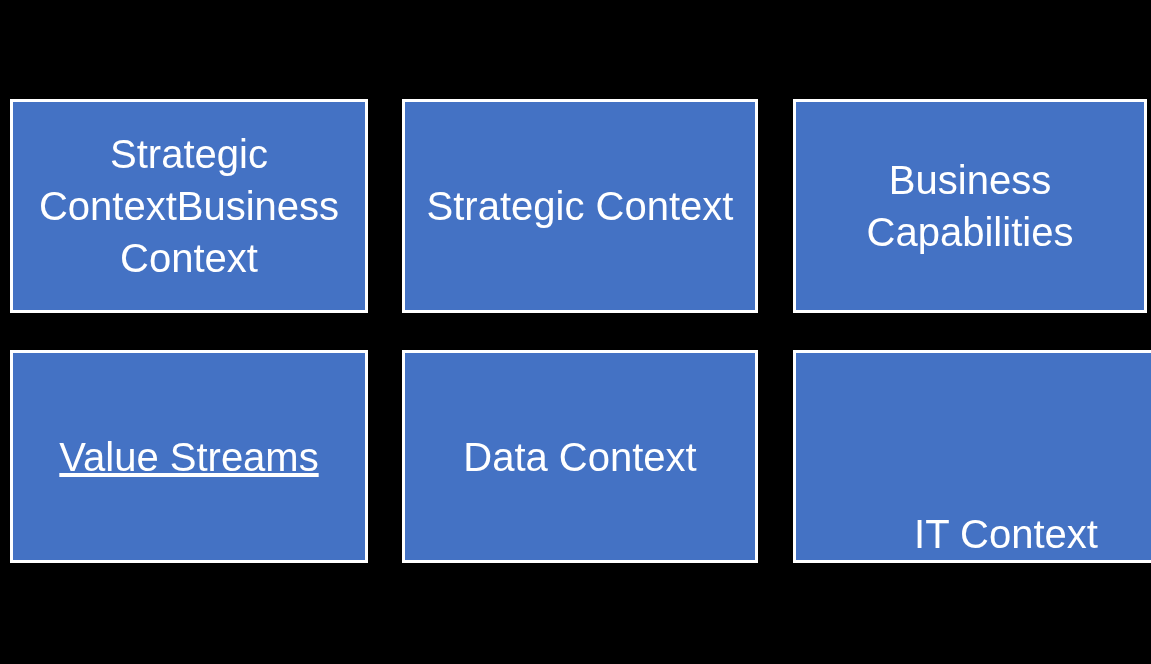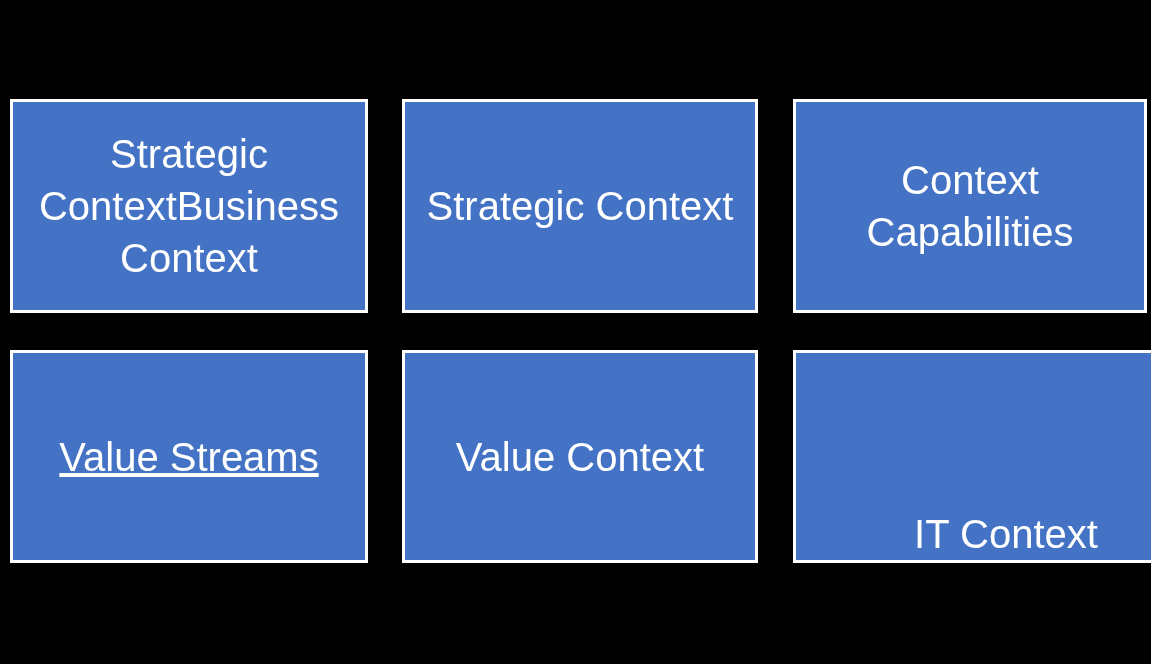--- a/index.html
+++ b/index.html
@@ -43,26 +43,26 @@
 
 <div class="diagram-box pos-r1c1">
   <span>Strategic ContextBusiness Context</span>
 </div>
 
 <div class="diagram-box pos-r1c2">
   <span>Strategic Context</span>
 </div>
 
 <div class="diagram-box pos-r1c3">
-  <span>Context Capabilities</span>
+  <span>Business Capabilities</span>
 </div>
 
 <div class="diagram-box pos-r2c1">
   <span>Value Streams</span>
 </div>
 
 <div class="diagram-box pos-r2c2">
-  <span>Value Context</span>
+  <span>Data Context</span>
 </div>
 
 <div class="diagram-box pos-r2c3">
   <span>IT Context</span>
 </div>
 
 </body></html>

